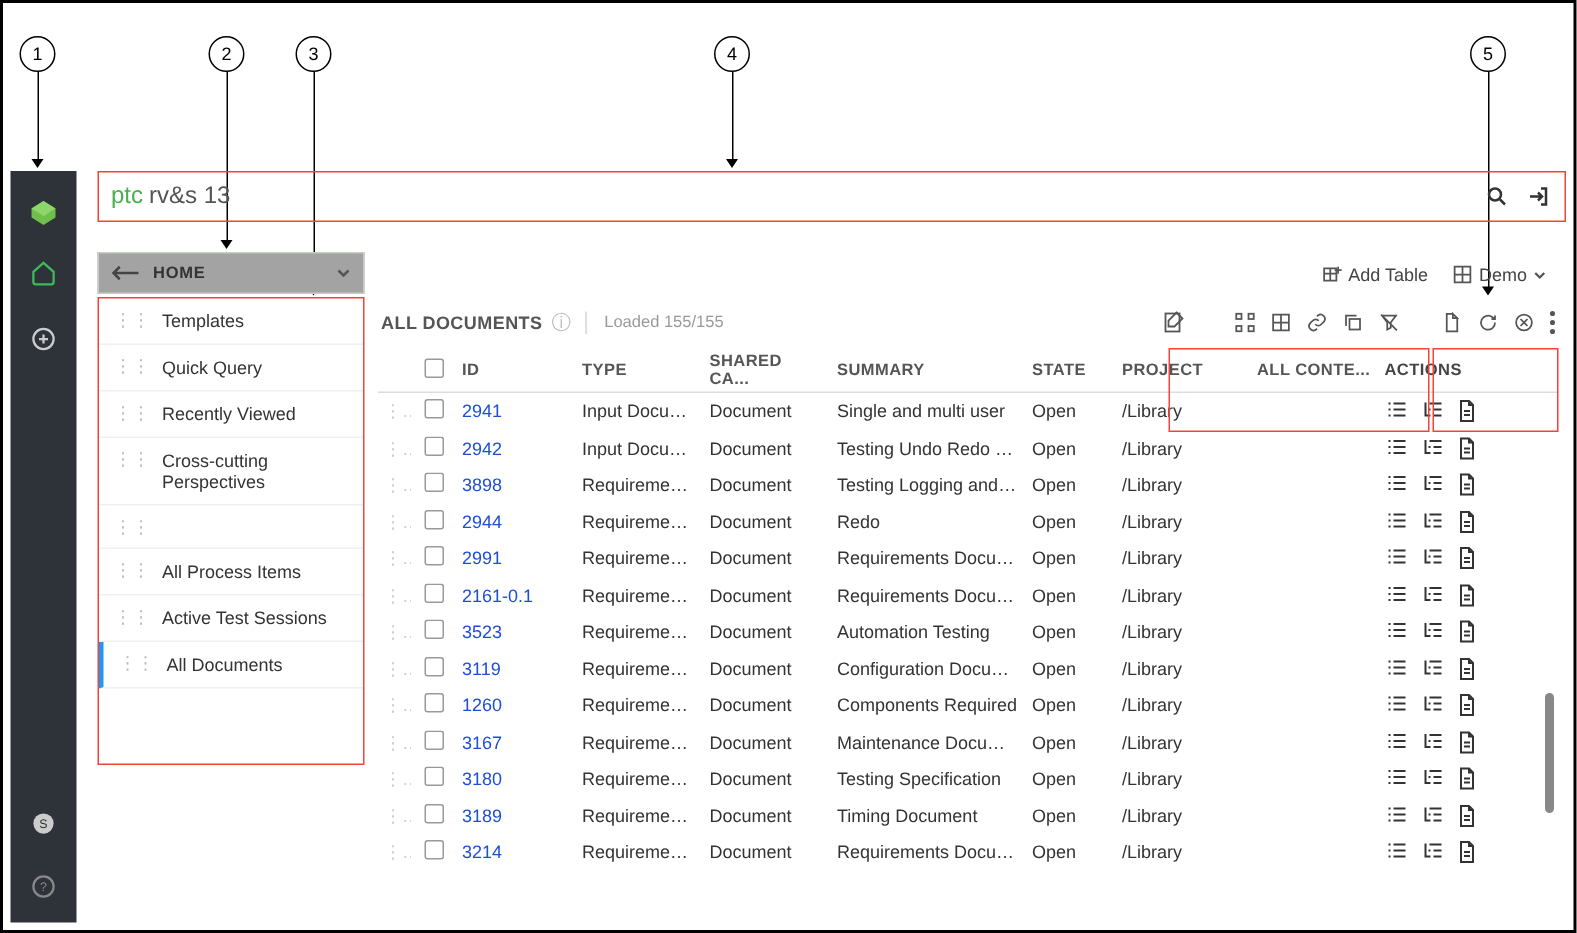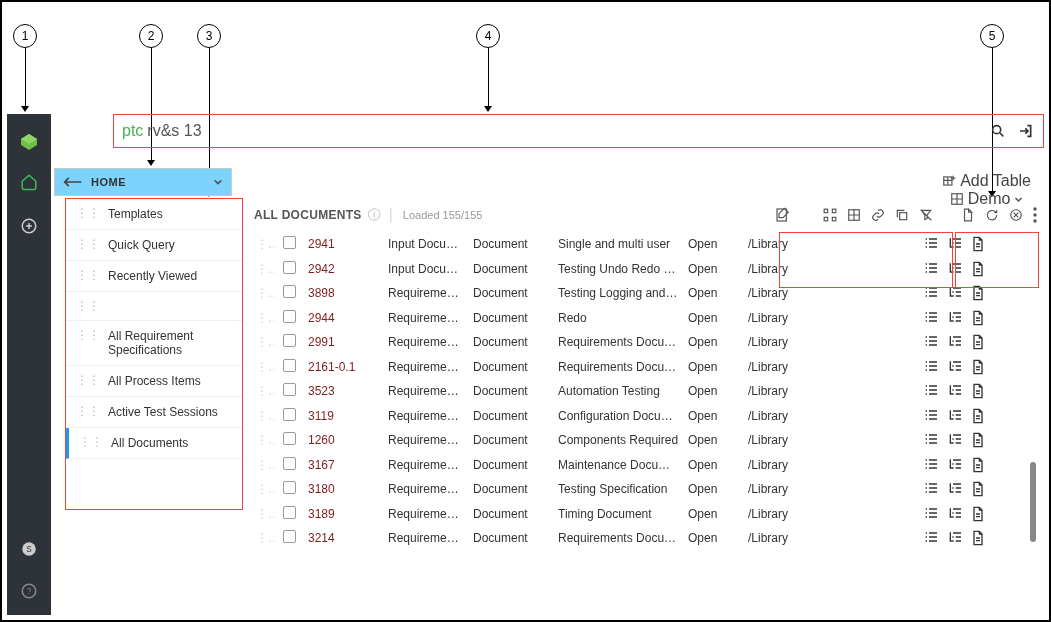--- a/index.html
+++ b/index.html
@@ -9,35 +9,35 @@
   .callout { position: absolute; z-index: 100; }
   .callout-circle { width: 24px; height: 24px; border: 1.5px solid #000; border-radius: 50%; display: flex; align-items: center; justify-content: center; font-size: 12px; background: #fff; }
   
   
   .icon-sidebar { position: absolute; left: 5px; top: 112px; bottom: 5px; width: 44px; background: #2d3338; display: flex; flex-direction: column; align-items: center; padding-top: 8px; }
   .icon-sidebar .ico { width: 28px; height: 28px; margin: 6px 0; display: flex; align-items: center; justify-content: center; cursor: pointer; color:#bbb;}
   .icon-sidebar .ico.active { color: #3dba5a; }
   .icon-sidebar .bottom { margin-top: auto; margin-bottom: 8px; }
   
   
-  .top-header { position: absolute; left: 63px; top: 112px; right: 5px; height: 34px; display: flex; align-items: center; border: 1px solid #f44336; margin-left: 48px; }
+  .top-header { position: absolute; left: 63px; top: 112px; right: 5px; height: 34px; display: flex; align-items: center; border: 1px solid #f44336; }
   .brand { font-size: 16px; padding-left: 8px;}
   .brand .ptc { color: #4caf50; }
   .brand .rvs { color: #555; margin-left: 4px; }
   .top-header .spacer { flex: 1; }
   .top-header .hicon { width: 22px; height: 22px; margin-right: 6px; display:flex;align-items:center;justify-content:center; cursor:pointer;color:#333;}
   
   
-  .home-bar { position: absolute; left: 52px; top: 166px; width: 178px; height: 28px; background: #7dd3fc; border: 1px solid #c4cec2; display: flex; align-items: center; padding: 0 8px; }
+  .home-bar { position: absolute; left: 63px; top: 166px; width: 178px; height: 28px; background: #a3a3a3; border: 1px solid #c4cec2; display: flex; align-items: center; padding: 0 8px; }
   .home-bar .back { margin-right: 8px; font-size: 14px; cursor:pointer; display:flex; align-items:center;}
   .home-bar .label { font-size: 11px; font-weight: bold; color: #333; letter-spacing: 0.5px;}
   .home-bar .chev { margin-left: auto; font-size:11px; color:#555; cursor:pointer;}
   
   
-  .viewbar { position: absolute; right: 18px; top: 170px; height: 22px; display: flex; align-items: center; font-size: 16px; color:#444;flex-direction:column;}
+  .viewbar { position: absolute; right: 18px; top: 170px; height: 22px; display: flex; align-items: center; font-size: 12px; color:#444;}
   .viewbar .item { margin-left: 16px; cursor:pointer; display:flex; align-items:center; gap:4px;}
   
   
   .nav-panel { position: absolute; left: 63px; top: 196px; width: 178px; bottom: 110px; border: 1px solid #f44336; }
   .nav-item { padding: 8px 10px; font-size: 12px; color:#333; cursor:pointer; border-bottom:1px solid #f0f0f0; display:flex; align-items:flex-start;}
   .nav-item .grip { color:#bbb; margin-right:8px; font-size:12px; line-height:1;}
   .nav-item.active { border-left: 3px solid #2196f3; color:#333; font-weight:500;}
   
   
   .content { position: absolute; left: 250px; top: 200px; right: 10px; bottom: 5px; }
@@ -50,21 +50,21 @@
   
   
   .tbl { position: relative; margin-top:4px; }
   .tbl-head { display:flex; height: 30px; align-items:center; border-bottom:1px solid #ddd; font-size:11px; font-weight:bold; color:#555; letter-spacing:0.3px;}
   .tbl-head .col { padding: 0 4px; }
   .tbl-row { display:flex; height: 24.5px; align-items:center; font-size:12px; color:#333;}
   .tbl-row .col { padding: 0 4px; white-space:nowrap; overflow:hidden; text-overflow:ellipsis;}
   .col-grip { width: 22px; color:#ccc; text-align:center; cursor:grab;}
   .col-check { width: 30px; text-align:center;}
   .col-id { width: 80px; }
-  .col-id a { color:#7f1d1d; text-decoration:none; cursor:pointer;}
+  .col-id a { color:#1d4ed8; text-decoration:none; cursor:pointer;}
   .col-type { width: 85px; }
   .col-shared { width: 85px; }
   .col-summary { width: 130px; }
   .col-state { width: 60px; }
   .col-project { width: 90px; }
   .col-content { width: 85px; }
   .col-actions { flex:1; display:flex; gap:8px; color:#444; padding-left:4px;}
   .col-actions .aicon { cursor:pointer; display:inline-flex;}
   
   
@@ -202,24 +202,24 @@
     <div class="nav-item">
       <span class="grip">⋮⋮</span>
       <span>Quick Query</span>
     </div>
     <div class="nav-item">
       <span class="grip">⋮⋮</span>
       <span>Recently Viewed</span>
     </div>
     <div class="nav-item">
       <span class="grip">⋮⋮</span>
+      <span>Cross-cutting Perspectives</span>
     </div>
     <div class="nav-item">
       <span class="grip">⋮⋮</span>
-      <span>All Requirement Specifications</span>
     </div>
     <div class="nav-item">
       <span class="grip">⋮⋮</span>
       <span>All Process Items</span>
     </div>
     <div class="nav-item">
       <span class="grip">⋮⋮</span>
       <span>Active Test Sessions</span>
     </div>
     <div class="nav-item active">
@@ -293,20 +293,32 @@
           <svg width="4" height="16" viewBox="0 0 4 16" fill="#555">
             <circle cx="2" cy="2" r="1.7"></circle>
             <circle cx="2" cy="8" r="1.7"></circle>
             <circle cx="2" cy="14" r="1.7"></circle>
           </svg>
         </span>
     </div>
   </div>
 
   <div class="tbl">
+    <div class="tbl-head">
+      <div class="col col-grip"></div>
+      <div class="col col-check"><span class="cb"></span></div>
+      <div class="col col-id">ID</div>
+      <div class="col col-type">TYPE</div>
+      <div class="col col-shared">SHARED CA...</div>
+      <div class="col col-summary">SUMMARY</div>
+      <div class="col col-state">STATE</div>
+      <div class="col col-project">PROJECT</div>
+      <div class="col col-content">ALL CONTE...</div>
+      <div class="col col-actions" style="font-weight:bold;">ACTIONS</div>
+    </div>
     <div id="tbl-body">
         <div class="tbl-row">
           <div class="col col-grip">⋮⋮</div>
           <div class="col col-check"><span class="cb"></span></div>
           <div class="col col-id"><a>2941</a></div>
           <div class="col col-type">Input Docum...</div>
           <div class="col col-shared">Document</div>
           <div class="col col-summary">Single and multi user</div>
           <div class="col col-state">Open</div>
           <div class="col col-project">/Library</div>

